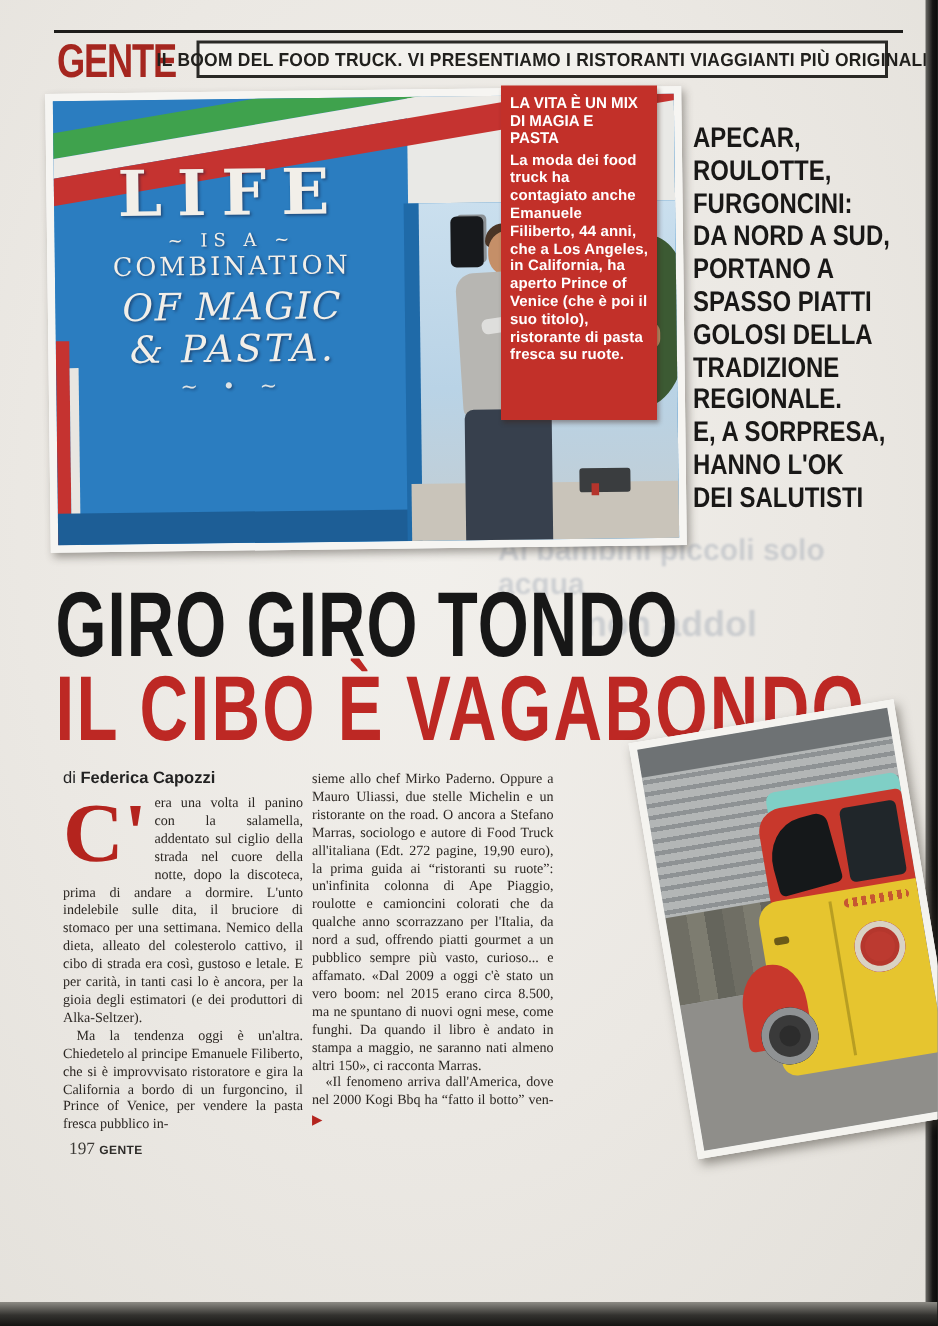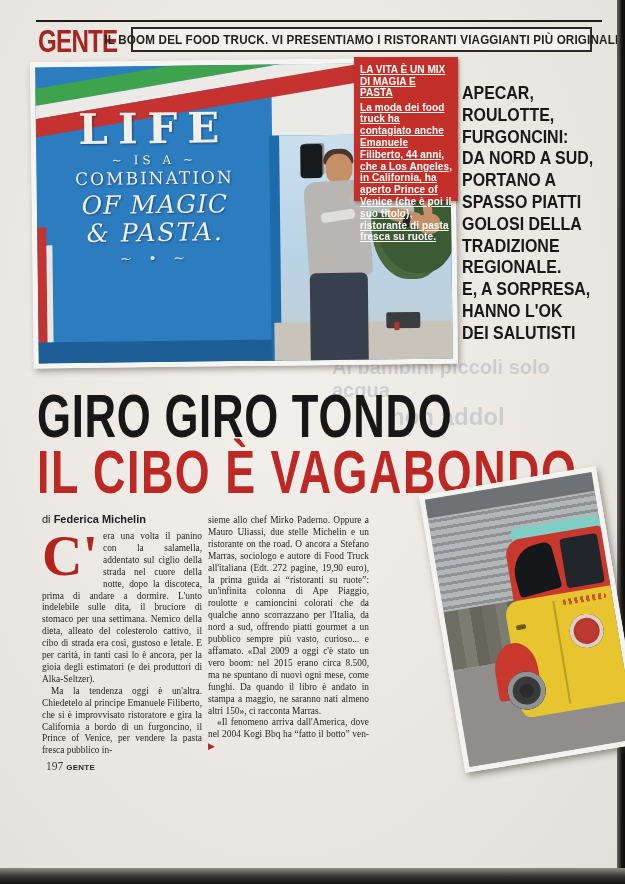--- a/index.html
+++ b/index.html
@@ -84,24 +84,23 @@
   .man .tee-print{position:absolute;left:24%;top:62px;width:34px;height:10px;background:rgba(255,255,255,0.55);border-radius:4px;transform:rotate(-8deg);}
   .man .arm{position:absolute;left:42%;top:48px;width:66px;height:17px;background:#bcbbb7;border-radius:8px;transform:rotate(14deg);}
   .man .forearm{position:absolute;left:66%;top:62px;width:36px;height:13px;background:#c58f68;border-radius:7px;transform:rotate(14deg);}
   .man .wristband{position:absolute;left:76%;top:66px;width:7px;height:13px;background:#222;transform:rotate(14deg);}
   .man .fist{position:absolute;left:86%;top:66px;width:22px;height:20px;background:#c58f68;border-radius:40%;}
   .man .thumb{position:absolute;left:89%;top:52px;width:9px;height:17px;background:#c58f68;border-radius:5px;transform:rotate(-8deg);}
   .man .jeans{position:absolute;left:16%;top:124px;width:58px;height:100px;background:#37404d;border-radius:6px;}
 
   
   .caption-box{
-    position:absolute;left:354px;top:57px;width:104px;height:144px;
+    position:absolute;left:334px;top:57px;width:104px;height:223px;
     background:#c23029;color:#fff;padding:7px 6px;box-sizing:border-box;z-index:6;
     box-shadow:1px 2px 3px rgba(60,30,20,0.4);
-    text-decoration:underline;
   }
   .cap-title{font-weight:bold;font-size:10.5px;line-height:1.1;letter-spacing:0;transform:scaleX(0.96);transform-origin:left;}
   .cap-body{margin-top:3px;font-weight:bold;font-size:10px;line-height:1.18;letter-spacing:0.1px;}
 
   
   .standfirst{
     position:absolute;left:462px;top:82px;width:150px;z-index:5;
     color:#191817;font-weight:bold;font-size:19px;line-height:21.8px;
     transform:scaleX(0.84);transform-origin:left top;white-space:nowrap;
   }
@@ -253,30 +252,30 @@
   <div class="bleed">
     <div class="b1">Ai bambini piccoli solo acqua</div>
     <div class="b2">non addol</div>
   </div>
 
   <div class="headline1">GIRO GIRO TONDO</div>
   <div class="headline2">IL CIBO È VAGABONDO</div>
 
   <div class="byline">
     <span>di</span>
-    <span class="b-name">Federica Michelin</span>
+    <span class="b-name">Federica Capozzi</span>
   </div>
 
   <div class="article-col col1">
     <span class="dropcap">C'</span><span>era una volta il panino con la salamella, addentato sul ciglio della strada nel cuore della notte, dopo la discoteca, prima di andare a dormire. L'unto indelebile sulle dita, il bruciore di stomaco per una settimana. Nemico della dieta, alleato del colesterolo cattivo, il cibo di strada era così, gustoso e letale. E per carità, in tanti casi lo è ancora, per la gioia degli estimatori (e dei produttori di Alka-Seltzer).</span>
     <div class="para2">Ma la tendenza oggi è un'altra. Chiedetelo al principe Emanuele Filiberto, che si è improvvisato ristoratore e gira la California a bordo di un furgoncino, il Prince of Venice, per vendere la pasta fresca pubblico in-</div>
   </div>
   <div class="article-col col2">
     <span>sieme allo chef Mirko Paderno. Oppure a Mauro Uliassi, due stelle Michelin e un ristorante on the road. O ancora a Stefano Marras, sociologo e autore di Food Truck all'italiana (Edt. 272 pagine, 19,90 euro), la prima guida ai “ristoranti su ruote”: un'infinita colonna di Ape Piaggio, roulotte e camioncini colorati che da qualche anno scorrazzano per l'Italia, da nord a sud, offrendo piatti gourmet a un pubblico sempre più vasto, curioso... e affamato. «Dal 2009 a oggi c'è stato un vero boom: nel 2015 erano circa 8.500, ma ne spuntano di nuovi ogni mese, come funghi. Da quando il libro è andato in stampa a maggio, ne saranno nati almeno altri 150», ci racconta Marras.</span>
-    <div class="para2"><span>«Il fenomeno arriva dall'America, dove nel 2004 Kogi Bbq ha “fatto il botto” ven-</span> <span class="cont-arrow">▶</span></div>
+    <div class="para2"><span>«Il fenomeno arriva dall'America, dove nel 2000 Kogi Bbq ha “fatto il botto” ven-</span> <span class="cont-arrow">▶</span></div>
   </div>
 
   <div class="photo-ape">
     <div class="ape-inner">
       <div class="corrugated"></div>
       <div class="corr-top"></div>
       <div class="stonewall"></div>
       <div class="asphalt"></div>
       <div class="ape">
         <div class="roof"></div>

